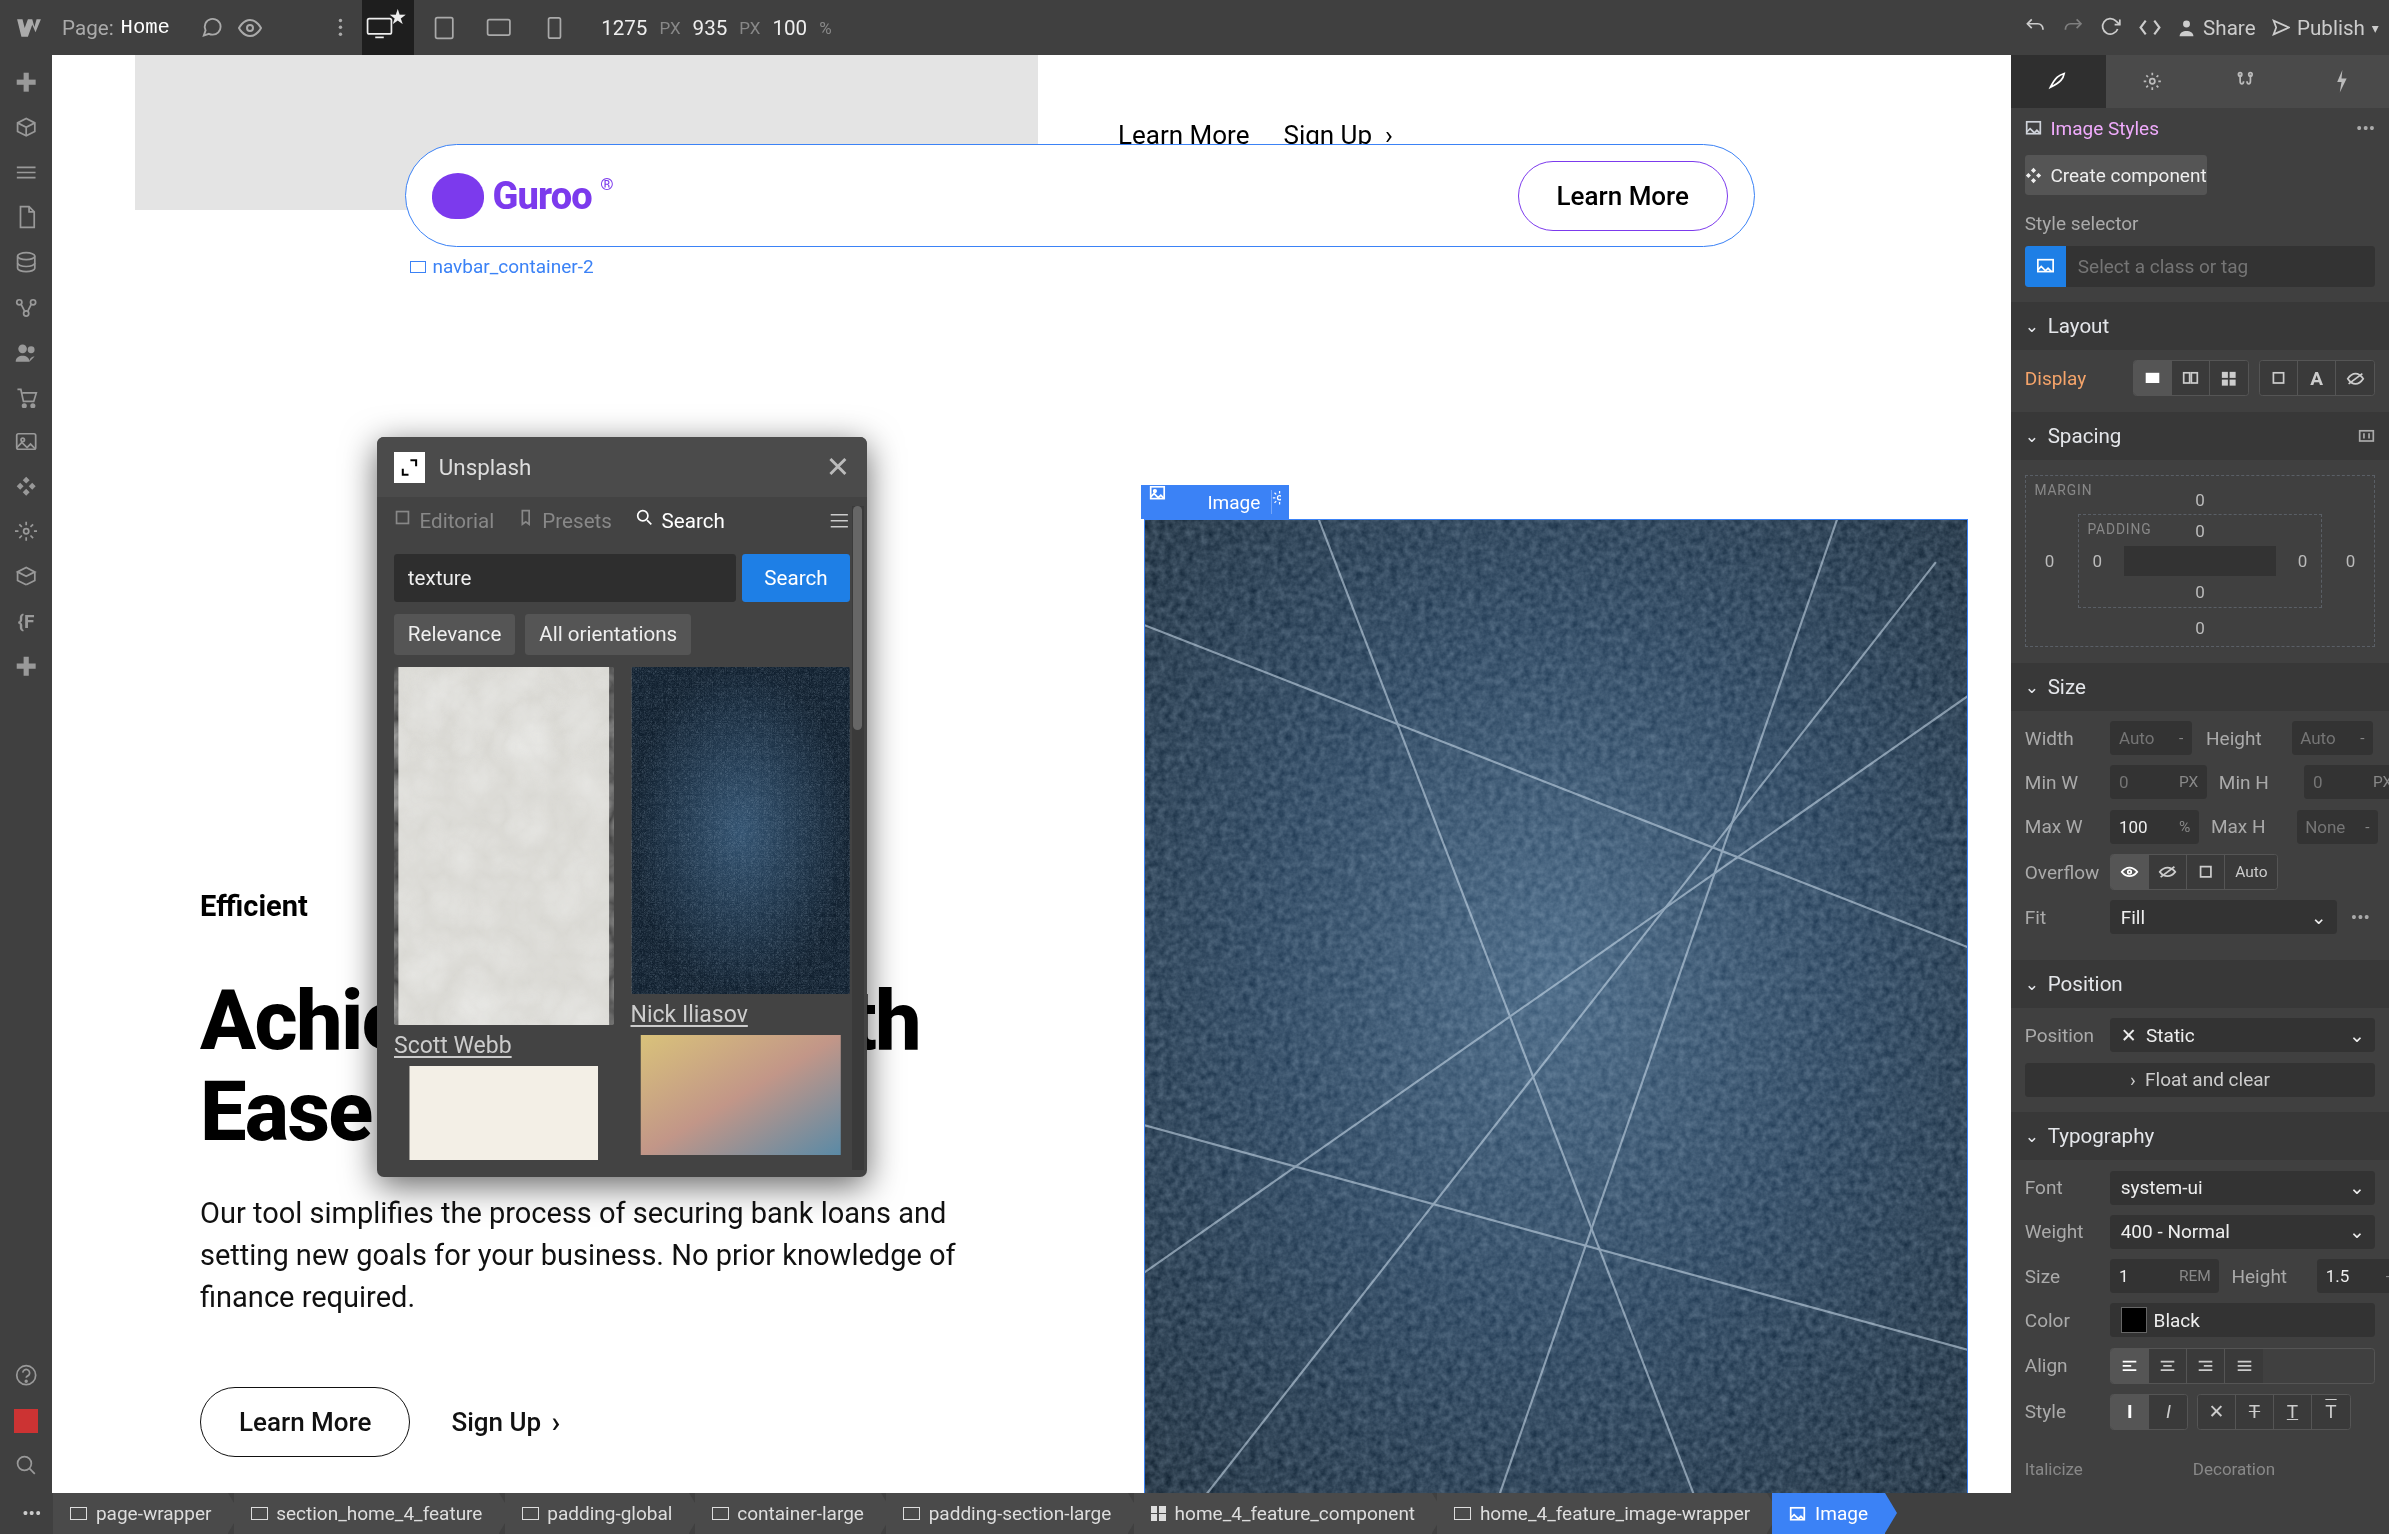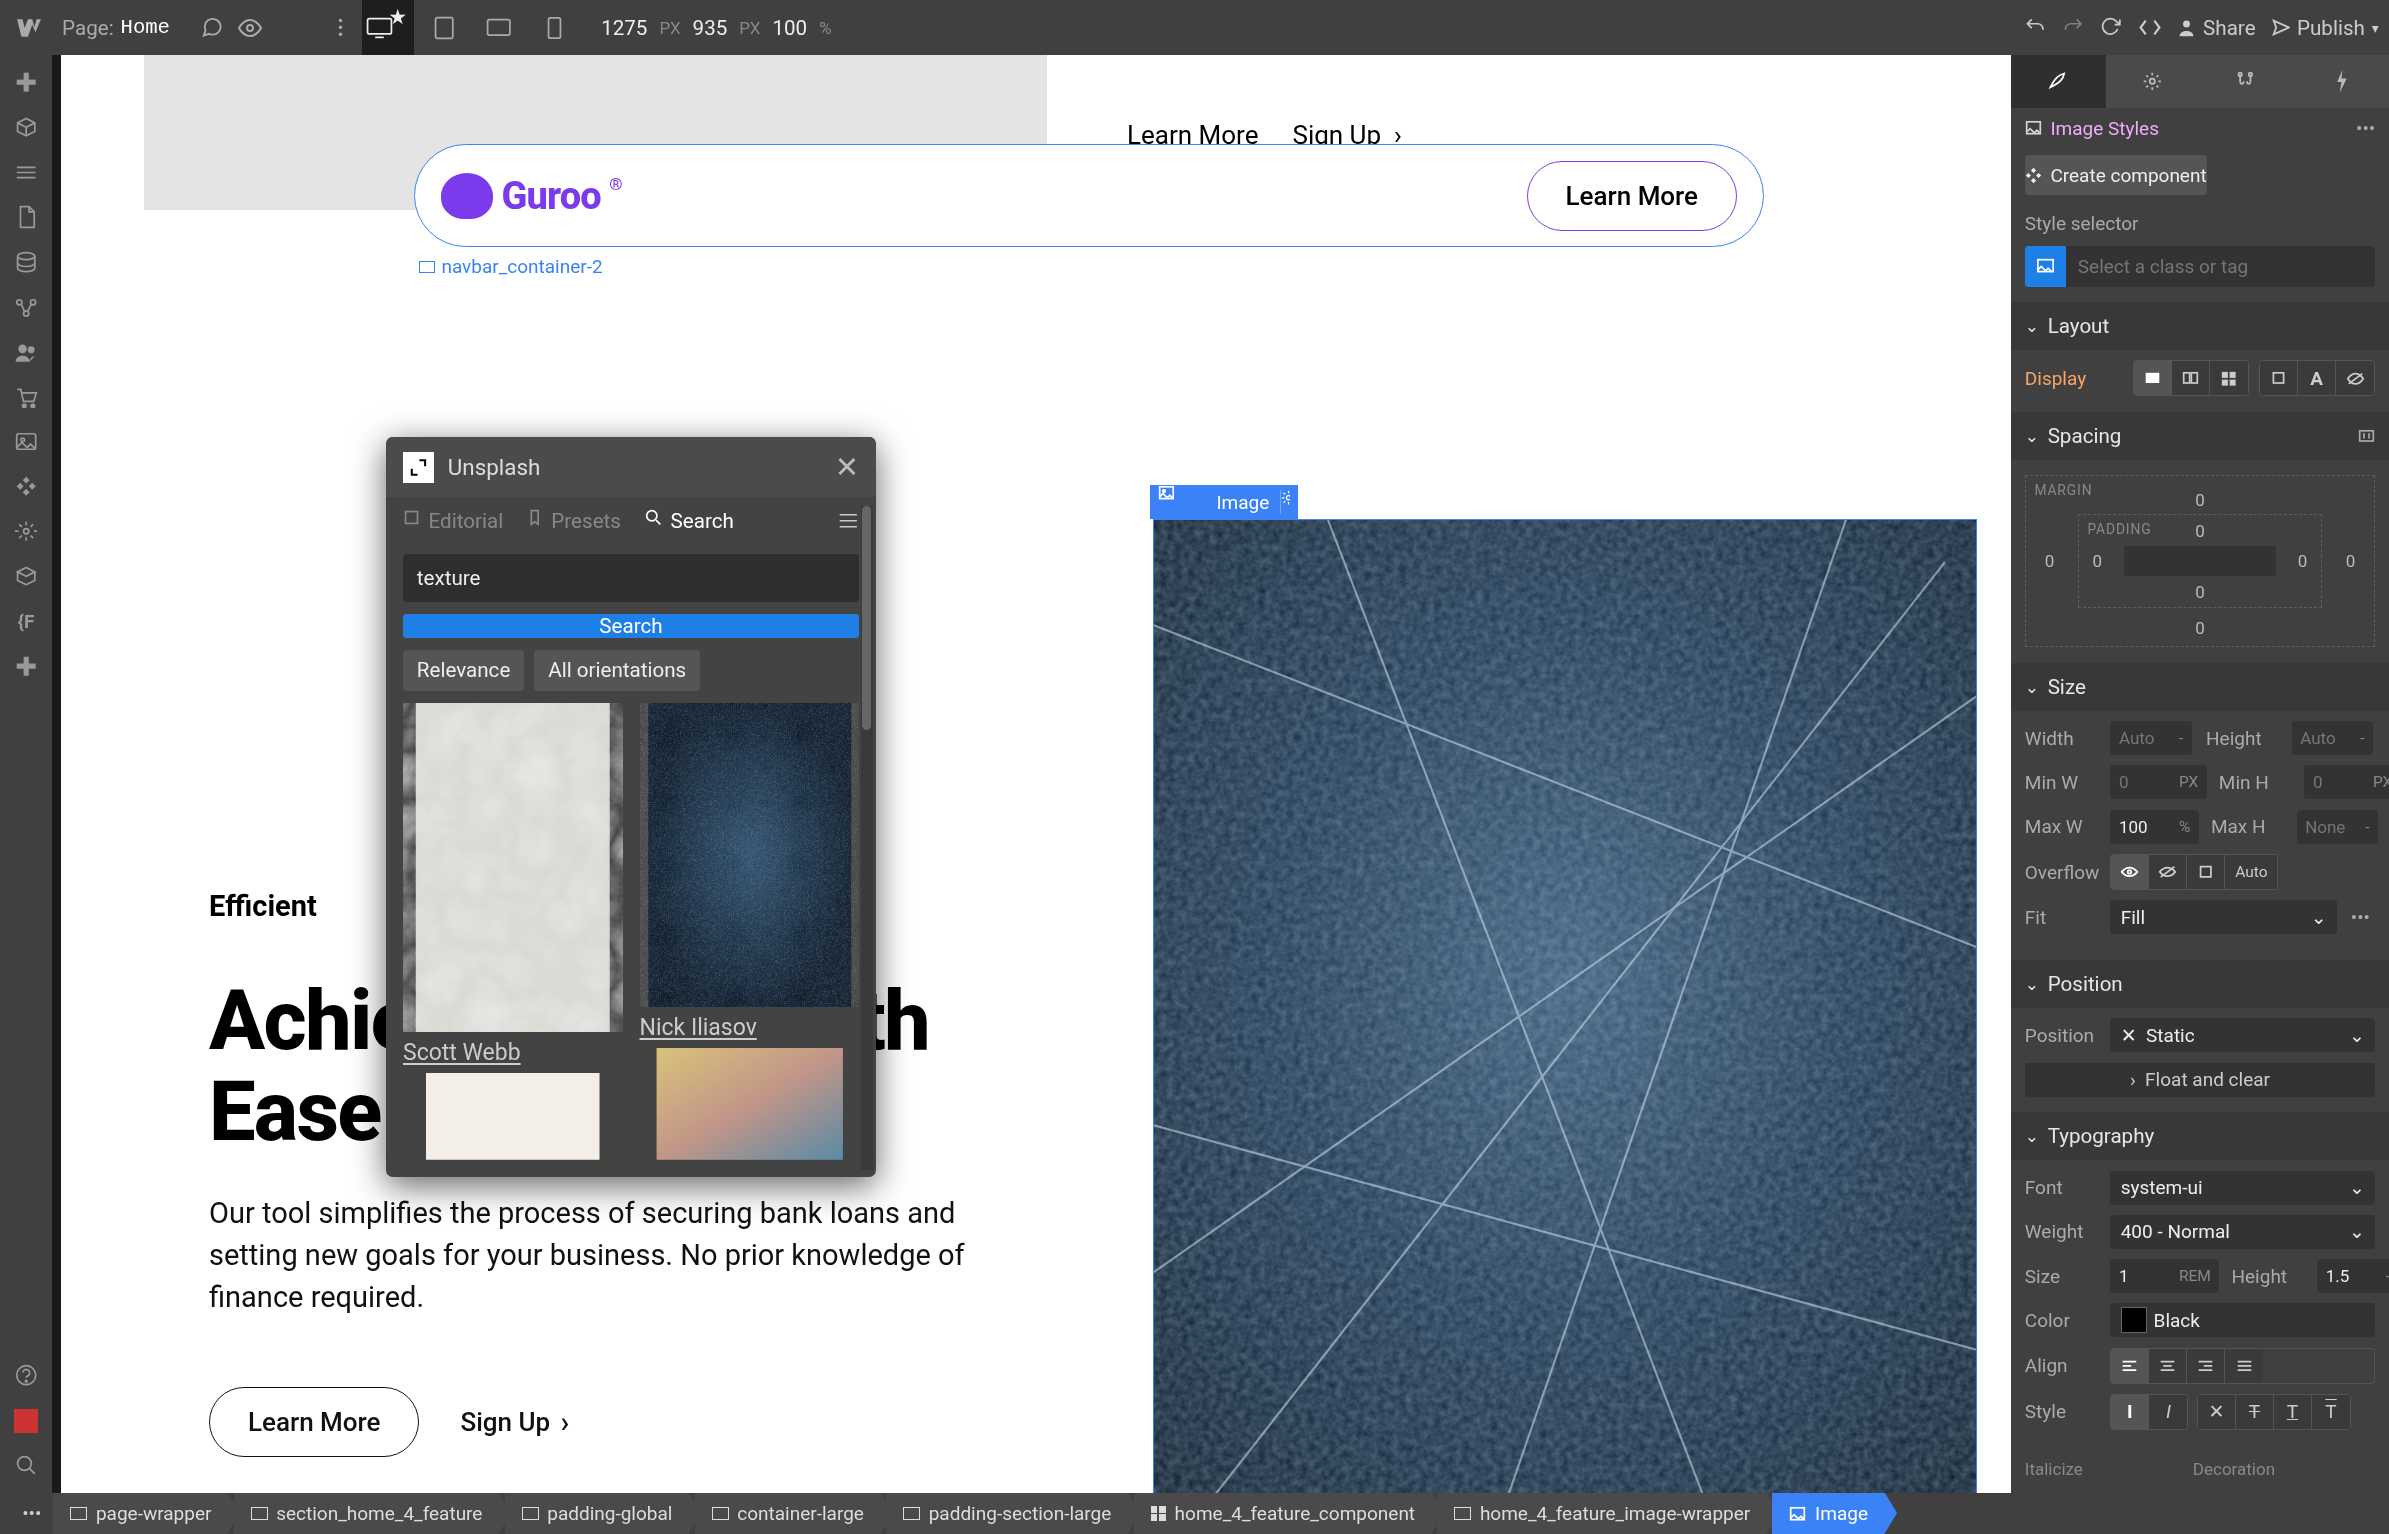--- a/index.html
+++ b/index.html
@@ -20,21 +20,21 @@
 .topbar .right { margin-left:auto; display:flex; align-items:center; gap:15.5px; }
 .topbar .right .rt-btn { display:flex; align-items:center; gap:6.9px; color:#ccc; cursor:pointer; }
 
 
 .leftnav { position:absolute; left:0; top:55px; bottom:41px; width:52px; background:#404040; display:flex; flex-direction:column; align-items:center; padding-top:8.6px; gap:6.9px; }
 .leftnav .ln-item { width:38px; height:38px; display:flex; align-items:center; justify-content:center; color:#999; cursor:pointer; }
 .leftnav .ln-bottom { margin-top:auto; margin-bottom:8.6px; display:flex; flex-direction:column; gap:6.9px; align-items:center; }
 .leftnav .ln-rec { width:24px; height:24px; border:1.7px solid #c33; background:#c33; }
 
 
-.canvas { position:absolute; left:52px; top:55px; bottom:41px; right:378px; background:#2b2b2b; overflow:hidden;margin-left:9px; }
+.canvas { position:absolute; left:52px; top:55px; bottom:41px; right:378px; background:#2b2b2b; overflow:hidden; }
 .page-frame { position:absolute; left:0; top:0; right:0; bottom:0; background:#fff; }
 .gray-block { position:absolute; left:83px; top:0; width:903px; height:155px; background:#e4e4e4; }
 
 
 .site-nav-shadow { position:absolute; left:1032px; top:48px; display:flex; align-items:center; gap:34px; color:#000; padding:17px 34px; }
 .site-nav-shadow a { color:#000; text-decoration:none; font-size:26px; }
 .site-nav { position:absolute; left:353px; top:89px; width:1350px; height:103px; border:1.7px solid #3b82f6; border-radius:60px; background:#fff; display:flex; align-items:center; padding:0 26px; }
 .site-nav .logo { display:flex; align-items:center; gap:8.6px; }
 .site-nav .logo-mark { width:52px; height:46px; background:#7c3aed; border-radius:50% 50% 45% 45%; position:relative;}
 .site-nav .logo-text { font-size:38px; font-weight:800; color:#7c3aed; letter-spacing:-0.9px;}
@@ -64,21 +64,21 @@
 
 .unsplash { position:absolute; left:325px; top:382px; width:490px; height:740px; background:#434343; border-radius:6.9px; box-shadow:0 8.6px 34px rgba(0,0,0,.6); color:#ddd; display:flex; flex-direction:column; overflow:hidden;}
 .unsplash .u-head { height:60px; display:flex; align-items:center; padding:0 17px; gap:13.8px; background:#4b4b4b; }
 .unsplash .u-logo { width:31px; height:31px; background:#fff; color:#000; display:flex; align-items:center; justify-content:center; font-weight:900; font-size:19px;}
 .unsplash .u-title { font-size:22.4px; }
 .unsplash .u-close { margin-left:auto; color:#bbb; font-size:29px; cursor:pointer;}
 .unsplash .u-tabs { display:flex; align-items:center; gap:24px; padding:12px 17px; font-size:20.6px; color:#888; }
 .unsplash .u-tabs .tab { display:flex; align-items:flex-start; gap:8.6px; cursor:pointer;}
 .unsplash .u-tabs .tab.active { color:#fff; }
 .unsplash .u-tabs .ham { margin-left:auto; color:#ccc;}
-.unsplash .u-search-row { display:flex; gap:12px; padding:8.6px 17px;flex-direction:column;}
+.unsplash .u-search-row { display:flex; gap:6px; padding:8.6px 17px;}
 .unsplash .u-search { flex:1; background:#2e2e2e; border:none; color:#eee; padding:12px 13.8px; font-size:20.6px; border-radius:3.4px;}
 .unsplash .u-btn { background:#1e7fe6; color:#fff; border:none; padding:0 22.4px; border-radius:3.4px; font-size:20.6px; cursor:pointer;}
 .unsplash .u-filters { display:flex; gap:10.3px; padding:3.4px 17px 12px;}
 .unsplash .u-chip { background:#555; color:#eee; padding:8.6px 13.8px; border-radius:3.4px; font-size:20.6px;}
 .unsplash .u-grid { flex:1; padding:0 17px 17px; display:flex; gap:17px; overflow:hidden;}
 .unsplash .u-col { flex:1; display:flex; flex-direction:column; gap:6.9px;}
 .unsplash .thumb { width:100%; border-radius:1.7px; }
 .unsplash .credit { font-size:23px; color:#ccc; text-decoration:underline; text-underline-offset:3.4px;}
 .unsplash .u-scroll { position:absolute; right:3.4px; top:69px; width:12px; bottom:6.9px; background:#3a3a3a;}
 .unsplash .u-scroll .thumb-bar { position:absolute; left:1.7px; right:1.7px; top:0; height:224px; background:#666; border-radius:5.2px;}

